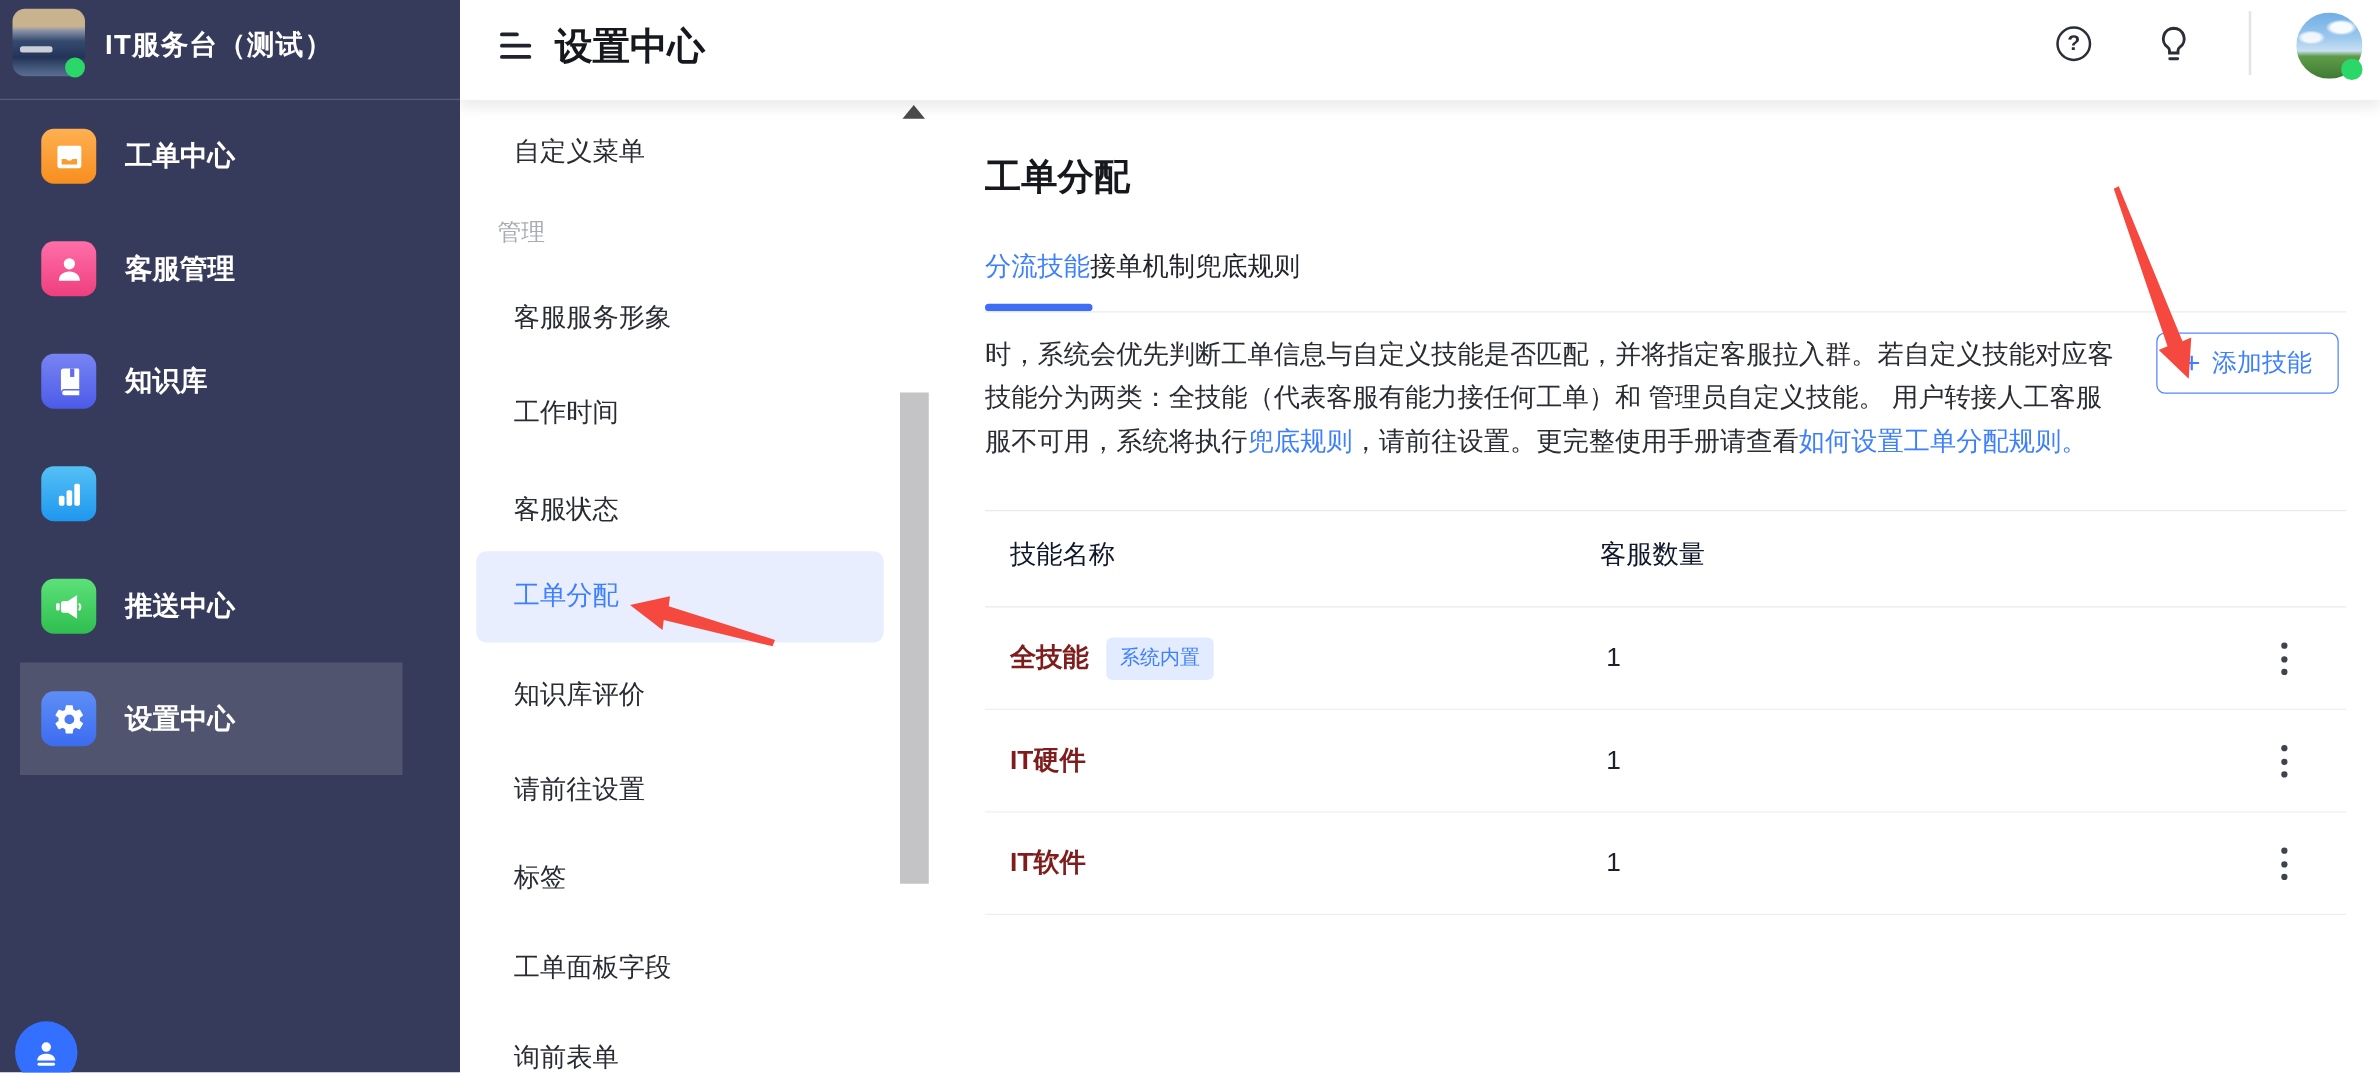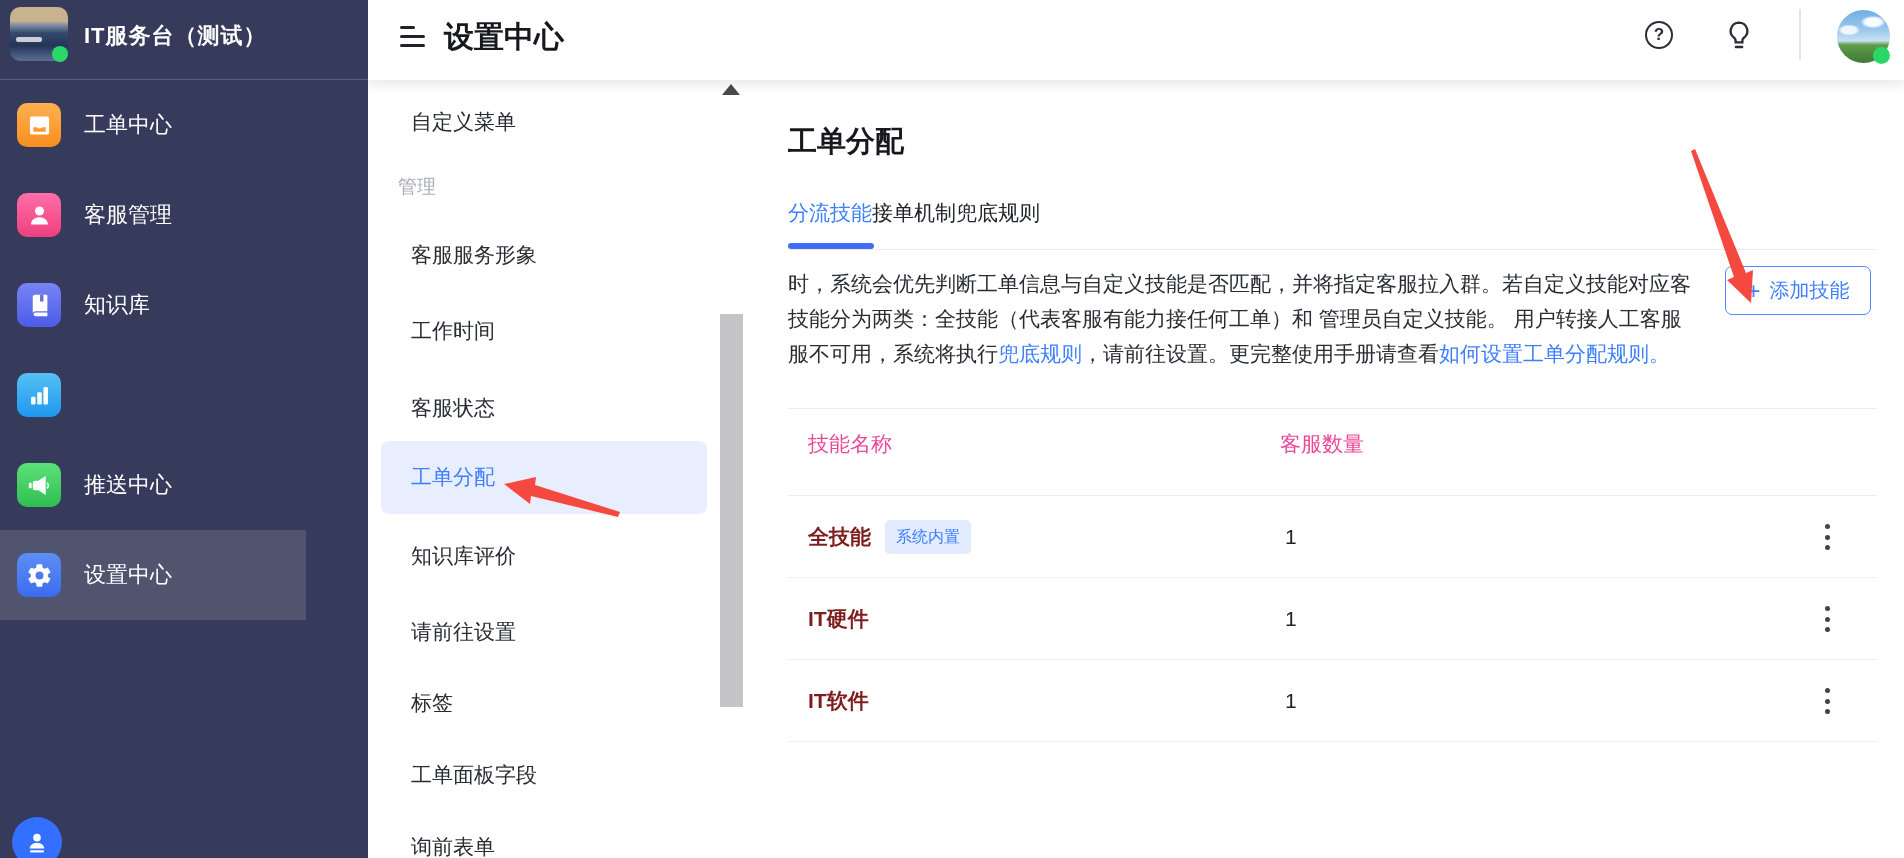--- a/index.html
+++ b/index.html
@@ -12,21 +12,21 @@
 
   
   .sidebar { position:absolute; left:0; top:0; width:368px; height:858px; background:#363A5B; z-index:10; }
   .brand { position:absolute; left:0; top:0; width:368px; height:80px; border-bottom:1px solid rgba(255,255,255,.18); }
   .brand-logo { position:absolute; left:10px; top:7px; width:58px; height:54px; border-radius:10px; overflow:hidden;
     background:linear-gradient(180deg,#C9B28E 0%,#C9B28E 26%,#8B95A9 32%,#35496E 48%,#243459 72%,#44587C 88%,#5A6E90 100%); }
   .brand-logo::after { content:""; position:absolute; left:6px; top:30px; width:26px; height:5px; background:rgba(255,255,255,.75); border-radius:2px; }
   .brand-dot { position:absolute; left:52px; top:46px; width:16px; height:16px; border-radius:50%; background:#2BD769; }
   .brand-title { position:absolute; left:84px; top:21px; font-size:22px; font-weight:bold; color:#ffffff; letter-spacing:1px; }
 
-  .nav-item { position:absolute; left:0; width:306px; height:90px; cursor:pointer; }
+  .nav-item { position:absolute; left:16px; width:306px; height:90px; cursor:pointer;font-weight:bold; }
   .nav-0 { top:80px; } .nav-1 { top:170px; } .nav-2 { top:260px; }
   .nav-3 { top:350px; } .nav-4 { top:440px; }
   .nav-5 { top:530px; background:#50546F; }
   .nav-icon { position:absolute; left:17px; top:23px; width:44px; height:44px; border-radius:10px;
     display:flex; align-items:center; justify-content:center; }
   .nav-icon svg { width:27px; height:27px; }
   .tile-orange { background:linear-gradient(180deg,#FFB052,#F78E1E); }
   .tile-pink   { background:linear-gradient(180deg,#FF6FA8,#EE3F7E); }
   .tile-indigo { background:linear-gradient(180deg,#7884F3,#4C5BE8); }
   .tile-blue   { background:linear-gradient(180deg,#55C0F5,#1E97EE); }
@@ -82,22 +82,22 @@
   .tabs-divider { position:absolute; left:44px; top:169px; width:1089px; height:1px; background:#EBEBED; }
   .desc { position:absolute; left:44px; top:186px; width:960px; font-size:21px; line-height:35px; color:#2A2C33; }
   .desc .line { display:block; white-space:nowrap; }
   .link { color:#3D7FFF; cursor:pointer; }
   .add-btn { position:absolute; left:981px; top:186px; width:146px; height:49px; background:#ffffff;
     border:1.5px solid #5287FF; border-radius:7px; color:#3D7FFF; font-size:20px;
     display:flex; align-items:center; justify-content:center; gap:9px; cursor:pointer; }
   .add-btn .plus { font-size:24px; font-weight:400; line-height:20px; }
 
   .skill-table { position:absolute; left:44px; top:328px; width:1089px; }
-  .t-header { position:relative; height:88px; border-top:1px solid #EAEAEC; border-bottom:1px solid #EAEAEC;
-    font-size:21px; color:#ec4899; }
+  .t-header { position:relative; height:78px; border-top:1px solid #EAEAEC; border-bottom:1px solid #EAEAEC;
+    font-size:21px; color:#0f172a; }
   .t-header span { position:absolute; top:0; line-height:70px; }
   .th-name { left:20px; } .th-count { left:492px; }
   .t-row { position:relative; height:82px; border-bottom:1px solid #EFEFF1; }
   .t-name { position:absolute; left:20px; top:0; line-height:82px; font-size:21px; font-weight:bold; color:#7f1d1d; }
   .t-badge { position:absolute; left:97px; top:24px; height:34px; line-height:34px; padding:0 11px;
     background:#E3EBFF; color:#3D7FFF; font-size:16px; border-radius:5px; }
   .t-count { position:absolute; left:497px; top:0; line-height:82px; font-size:21px; color:#1D2129; }
   .t-dots { position:absolute; left:1030px; top:25px; width:18px; height:32px; display:flex; flex-direction:column;
     align-items:center; justify-content:space-between; cursor:pointer; padding:3px 0; }
   .t-dots i { width:5px; height:5px; border-radius:50%; background:#3E434C; }

